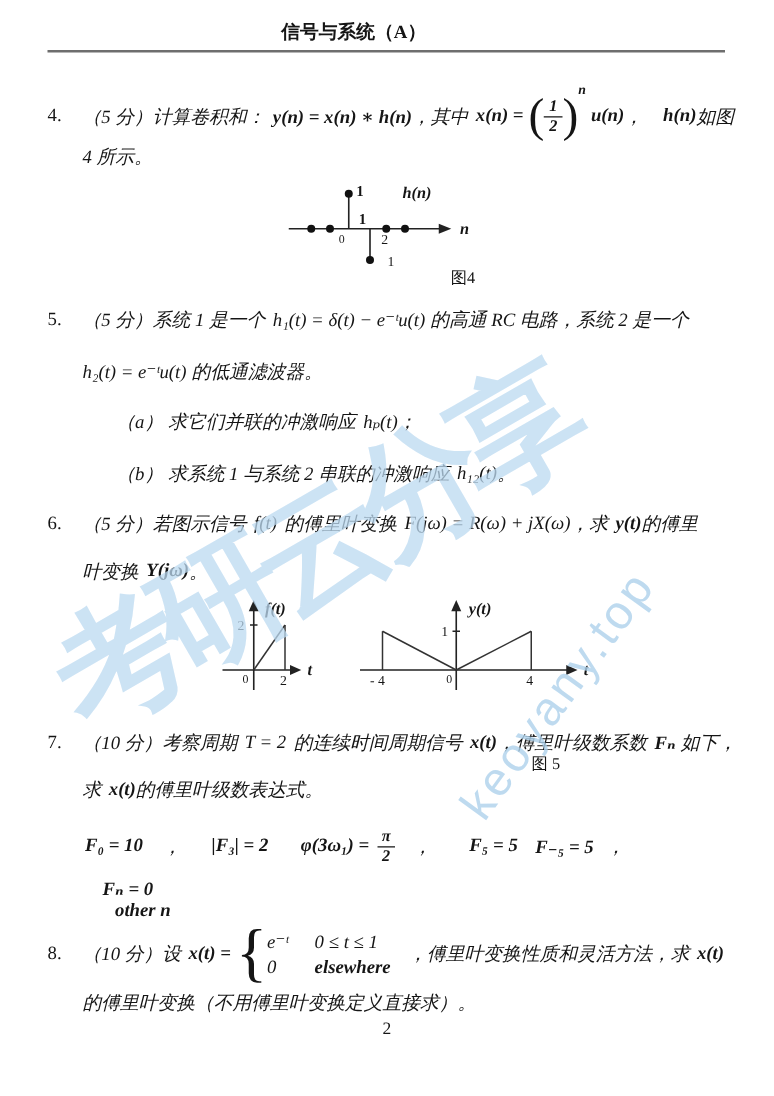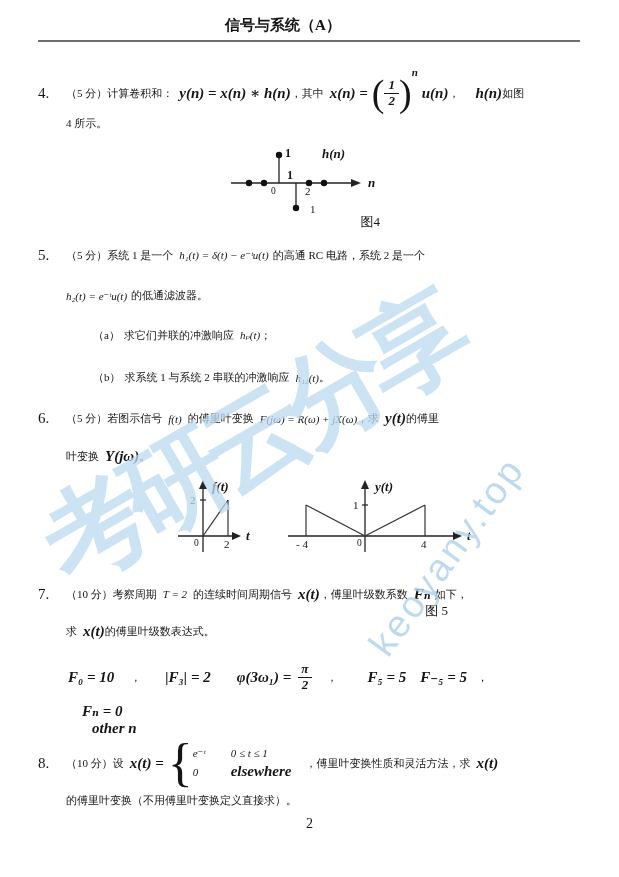--- a/index.html
+++ b/index.html
@@ -2,22 +2,22 @@
 <html><head>
 <meta charset="utf-8">
 <style>
   html,body{margin:0;padding:0;background:#ffffff;}
   .page{
     position:relative;width:619px;height:877px;background:#fff;overflow:hidden;
     font-family:"Liberation Serif","DejaVu Serif","DejaVu Sans",serif;color:#151515;
   }
   .abs{position:absolute;}
   .row{display:flex;align-items:center;white-space:nowrap;}
-  .cn{font-size:11px;}
-  .mi{font-size:11px;font-style:italic;}
+  .cn{font-size:15px;font-style:italic;}
+  .mi{font-size:15px;font-style:italic;}
   .mb{font-size:15px;font-style:italic;font-weight:bold;}
   .qnum{font-size:15px;width:28px;flex:0 0 28px;}
   .ml4{margin-left:4px;} .ml6{margin-left:6px;} .ml10{margin-left:10px;}
   .ml14{margin-left:14px;} .ml16{margin-left:16px;} .ml24{margin-left:24px;}
   .ml26{margin-left:26px;} .ml30{margin-left:30px;}
   .header-title{left:0;top:16px;width:566px;text-align:center;font-size:15px;font-weight:bold;}
   .header-rule{left:38px;top:40px;width:542px;border-top:2px solid #6e6e6e;height:0;}
   .frac{display:inline-flex;flex-direction:column;align-items:center;vertical-align:middle;}
   .frac-num,.frac-den{font-size:13px;font-weight:bold;line-height:1.15;padding:0 4px;text-align:center;font-style:italic;}
   .frac-den{border-top:1.2px solid #151515;}

